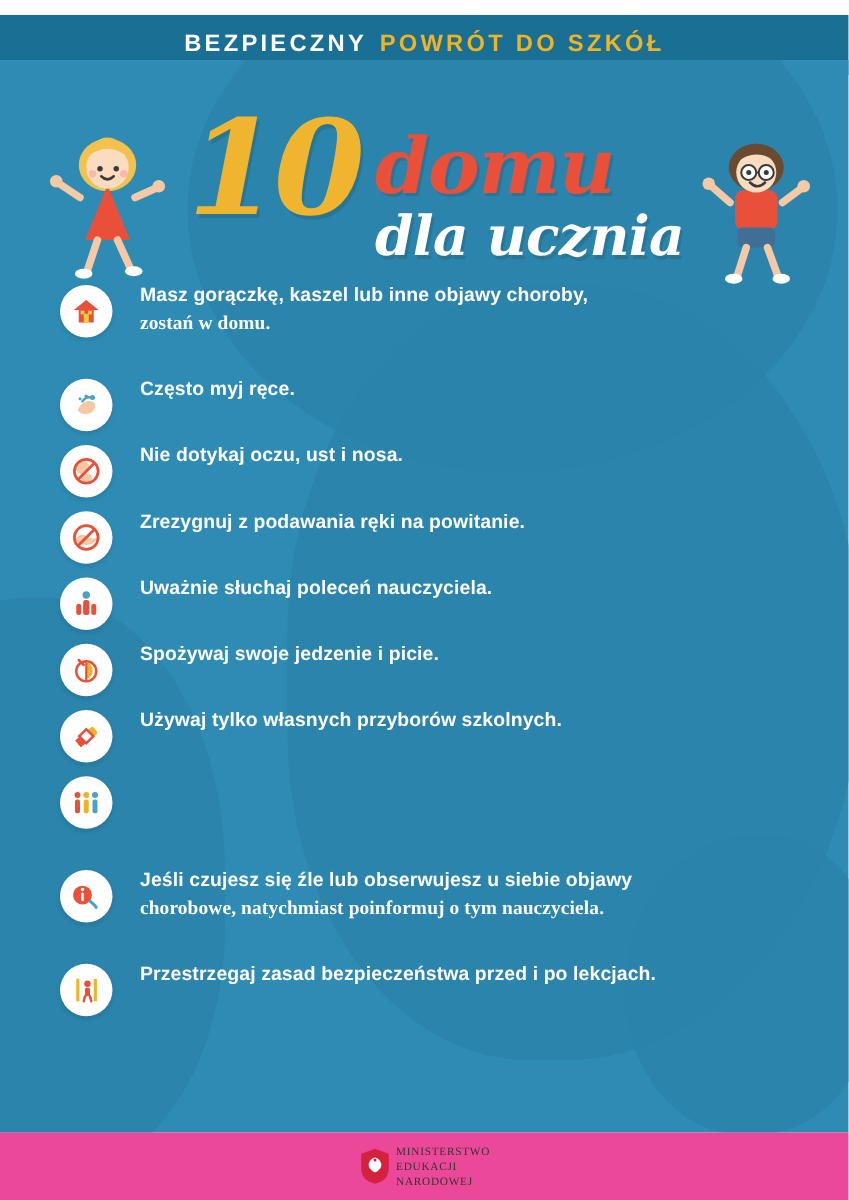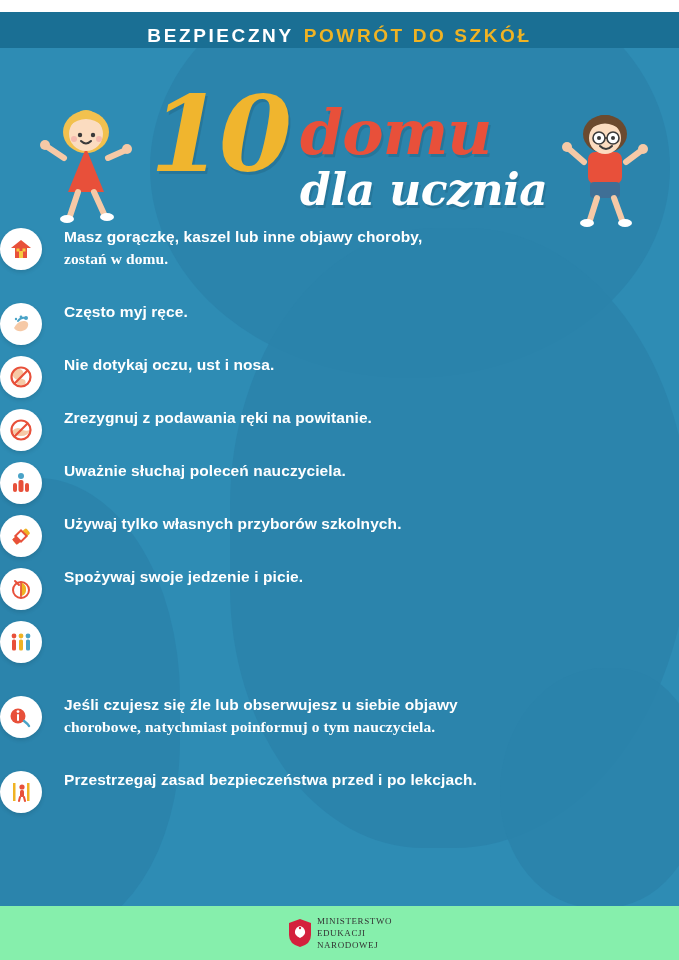--- a/index.html
+++ b/index.html
@@ -111,20 +111,21 @@
 
   
   .rules {
     position: absolute;
     left: 0; top: 178px;
     width: 679px;
   }
   .rule {
     display: flex;
     align-items: flex-start;
+    padding-left: 48px;
     margin-bottom: 3px;
   }
   .icon-circle {
     flex: 0 0 auto;
     width: 42px; height: 42px;
     border-radius: 50%;
     background: #ffffff;
     display: flex;
     align-items: center;
     justify-content: center;
@@ -144,21 +145,21 @@
 
   
   .r-h1 { height: 72px; }
   .r-h2 { height: 50px; text-align: right; }
 
   
   .footer {
     position: absolute;
     left: 0; top: 906px;
     width: 679px; height: 54px;
-    background: #86efac;
+    background: #ec4899;
     display: flex;
     align-items: center;
     justify-content: center;
     gap: 4px;
   }
   .crest {
     width: 26px; height: 30px;
   }
   .ministry {
     font-family: "Liberation Serif", serif;
@@ -317,42 +318,42 @@
           </svg>
         </div>
         <div class="rule-text">
           <span>Uważnie słuchaj poleceń nauczyciela.</span>
         </div>
       </div>
 
       <div class="rule r-h2">
         <div class="icon-circle">
           <svg width="24" height="24" viewBox="0 0 24 24">
+            <circle cx="12" cy="13" r="8" fill="none" stroke="#e8503a" stroke-width="2"></circle>
+            <path d="M12 5 q6 3 5 9 q-1 5 -6 5" fill="#f0b323"></path>
+            <line x1="12" y1="5" x2="12" y2="21" stroke="#e8503a" stroke-width="1.6"></line>
+            <line x1="6" y1="4" x2="10" y2="8" stroke="#e8503a" stroke-width="2" stroke-linecap="round"></line>
+          </svg>
+        </div>
+        <div class="rule-text">
+          <span>Spożywaj swoje jedzenie i picie.</span>
+        </div>
+      </div>
+
+      <div class="rule r-h2">
+        <div class="icon-circle">
+          <svg width="24" height="24" viewBox="0 0 24 24">
             <rect x="3" y="9" width="18" height="7" rx="1.5" transform="rotate(-40 12 12)" fill="#f0b323"></rect>
             <rect x="3" y="9" width="5" height="7" transform="rotate(-40 12 12)" fill="#e8503a"></rect>
             <rect x="7" y="7" width="10" height="10" transform="rotate(45 12 12)" fill="#e8503a"></rect>
             <rect x="9" y="9" width="6" height="6" transform="rotate(45 12 12)" fill="#ffffff"></rect>
           </svg>
         </div>
         <div class="rule-text">
           <span>Używaj tylko własnych przyborów szkolnych.</span>
-        </div>
-      </div>
-
-      <div class="rule r-h2">
-        <div class="icon-circle">
-          <svg width="24" height="24" viewBox="0 0 24 24">
-            <circle cx="12" cy="13" r="8" fill="none" stroke="#e8503a" stroke-width="2"></circle>
-            <path d="M12 5 q6 3 5 9 q-1 5 -6 5" fill="#f0b323"></path>
-            <line x1="12" y1="5" x2="12" y2="21" stroke="#e8503a" stroke-width="1.6"></line>
-            <line x1="6" y1="4" x2="10" y2="8" stroke="#e8503a" stroke-width="2" stroke-linecap="round"></line>
-          </svg>
-        </div>
-        <div class="rule-text">
-          <span>Spożywaj swoje jedzenie i picie.</span>
         </div>
       </div>
 
       <div class="rule r-h1">
         <div class="icon-circle">
           <svg width="24" height="24" viewBox="0 0 24 24">
             <circle cx="5" cy="6" r="2.4" fill="#e8503a"></circle>
             <rect x="3" y="9.5" width="4" height="11" rx="1.6" fill="#e8503a"></rect>
             <circle cx="12" cy="6" r="2.4" fill="#f0b323"></circle>
             <rect x="10" y="9.5" width="4" height="11" rx="1.6" fill="#f0b323"></rect>

